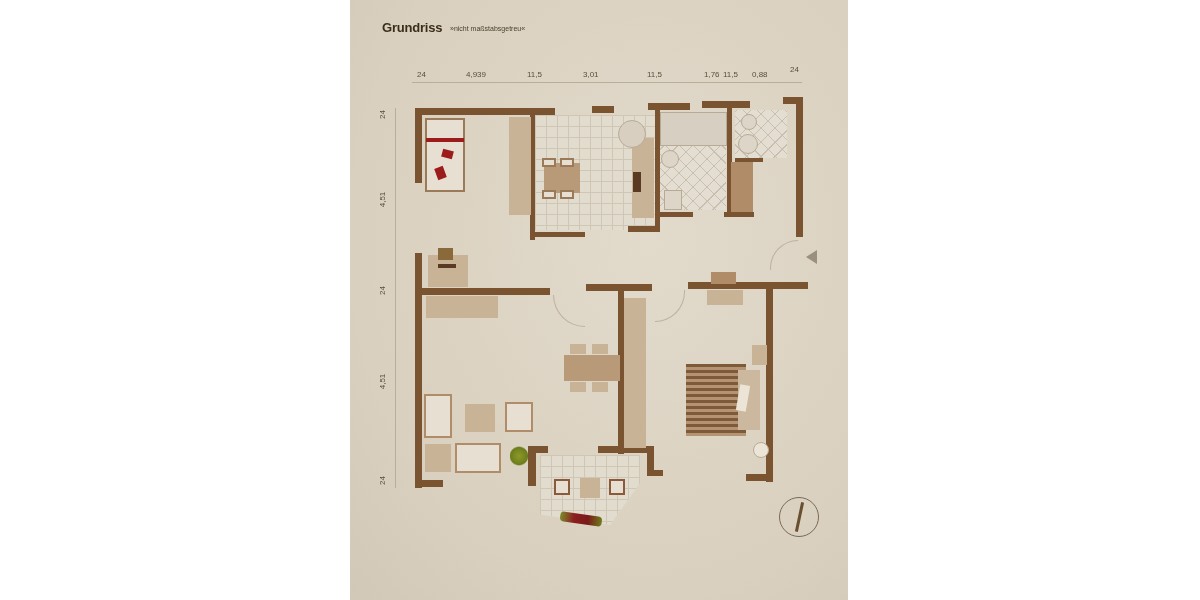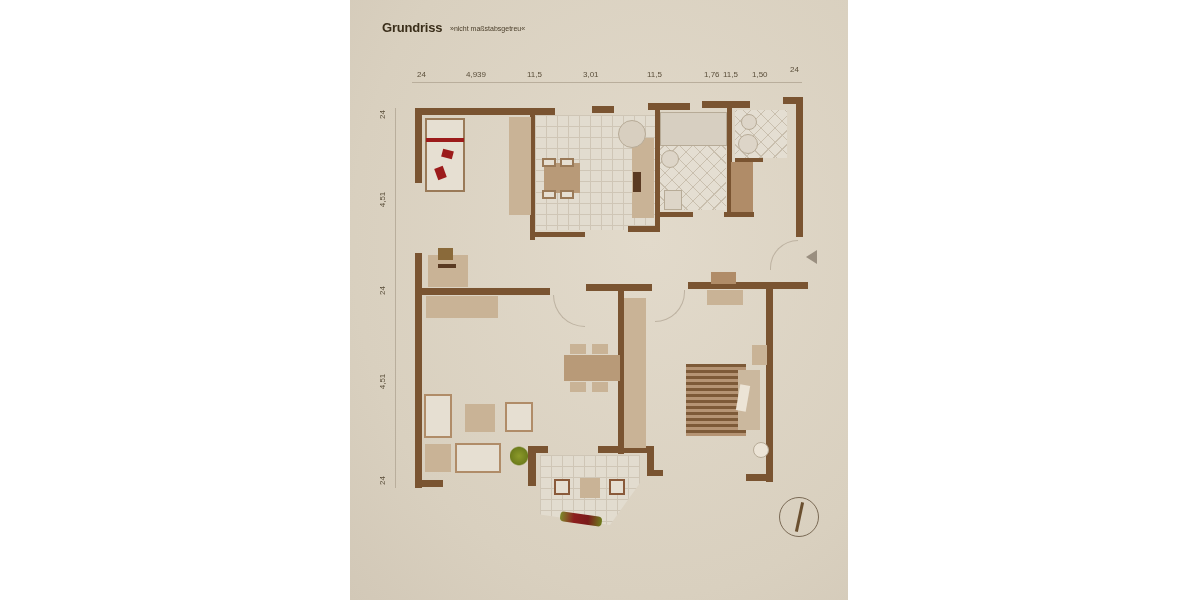--- a/index.html
+++ b/index.html
@@ -36,21 +36,21 @@
 
 <div>
   <div class="dimline" style="left:412px;top:82px;width:390px;height:1px;"></div>
   <span class="dim" style="left:417px;top:70px;">24</span>
   <span class="dim" style="left:466px;top:70px;">4,939</span>
   <span class="dim" style="left:527px;top:70px;">11,5</span>
   <span class="dim" style="left:583px;top:70px;">3,01</span>
   <span class="dim" style="left:647px;top:70px;">11,5</span>
   <span class="dim" style="left:683px;top:70px;margin-left:21px;">1,76</span>
   <span class="dim" style="left:723px;top:70px;">11,5</span>
-  <span class="dim" style="left:752px;top:70px;">1,50</span>
+  <span class="dim" style="left:752px;top:70px;">0,88</span>
   <span class="dim" style="left:790px;top:65px;">24</span>
 </div>
 
 <div>
   <div class="dimline" style="left:395px;top:108px;width:1px;height:380px;"></div>
   <span class="dimv" style="left:378px;top:110px;">24</span>
   <span class="dimv" style="left:375px;top:195px;">4,51</span>
   <span class="dimv" style="left:378px;top:286px;">24</span>
   <span class="dimv" style="left:375px;top:377px;">4,51</span>
   <span class="dimv" style="left:378px;top:476px;">24</span>

